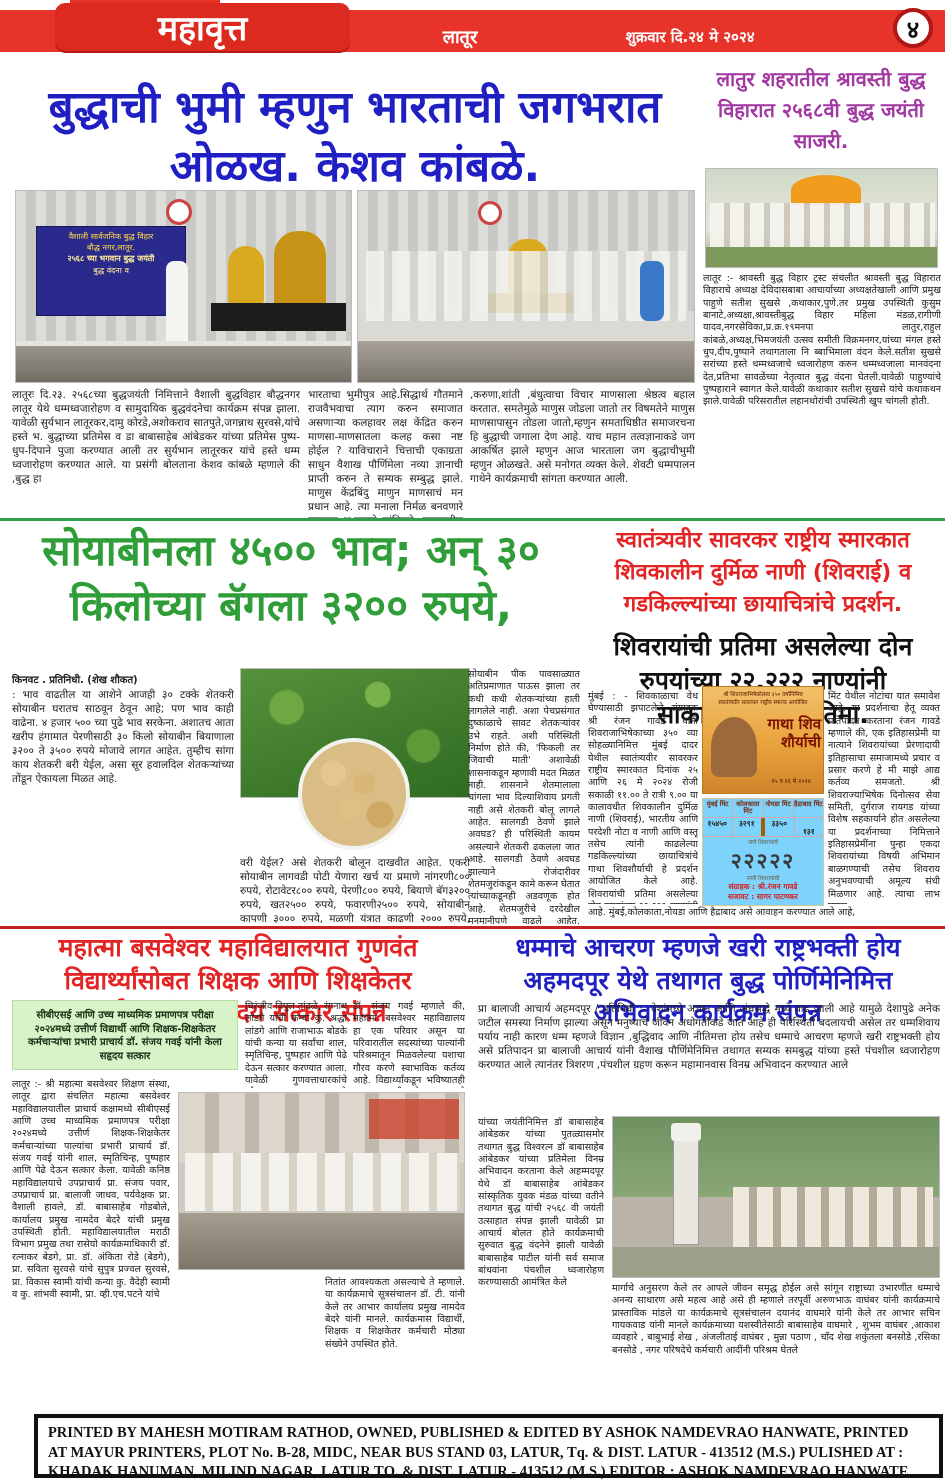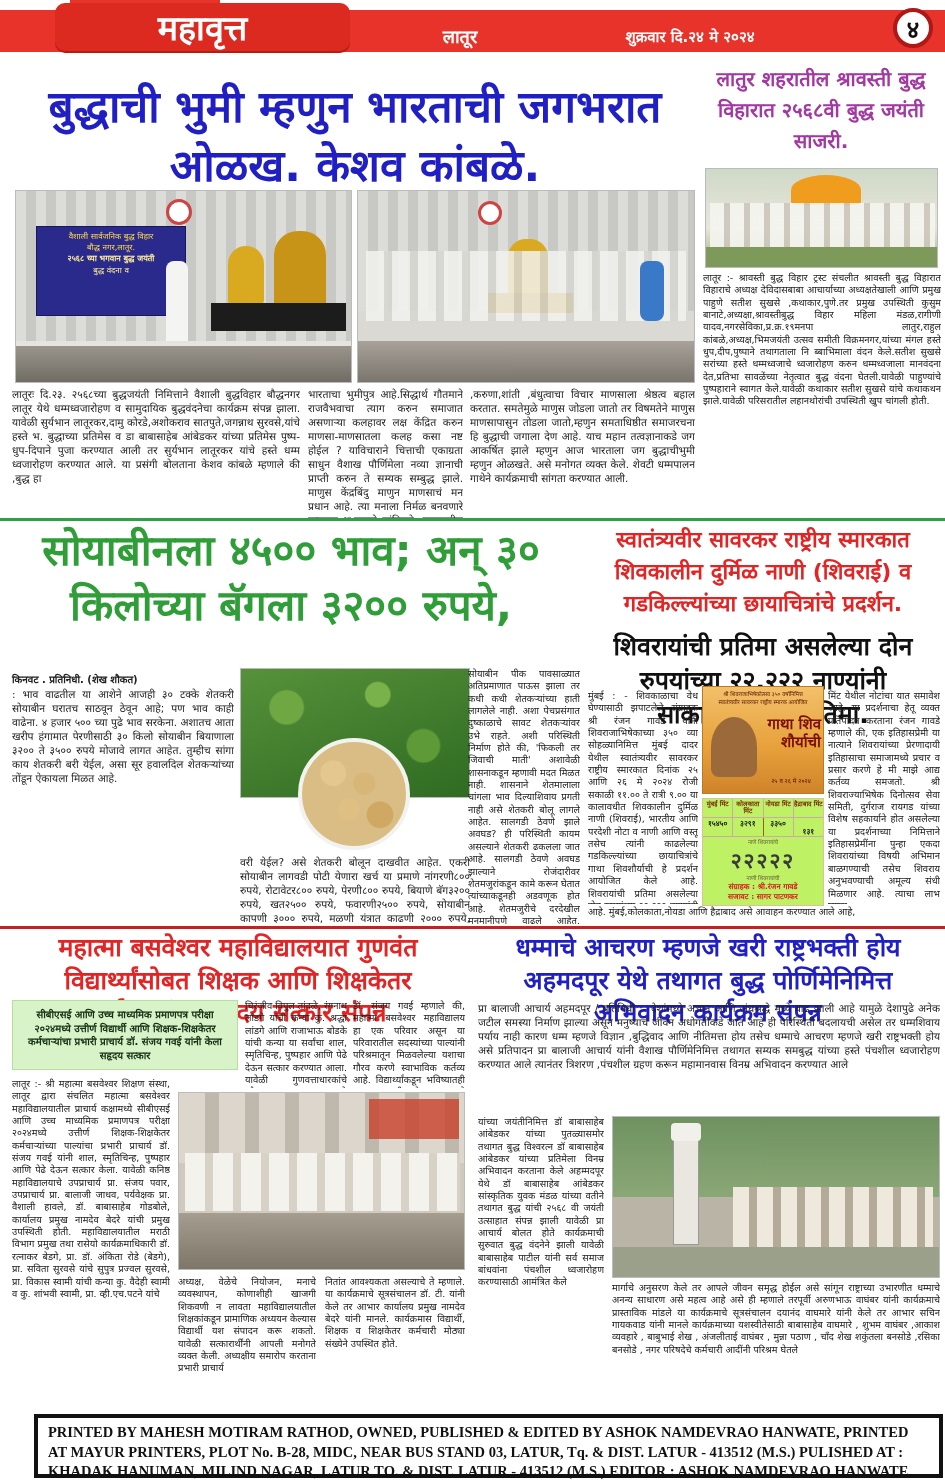--- a/index.html
+++ b/index.html
@@ -18,21 +18,21 @@
   .masthead-box{background:#dd2a20;border-radius:10px;box-shadow:0 2px 0 #b71c14;
         display:flex;align-items:center;justify-content:center;color:#fff;font-weight:bold;}
   .photo{overflow:hidden;border:1px solid #bbb;}
   .rule-green{background:#2ea04a;}
   .rule-red{background:#c42222;}
   .greenbox{background:#d9f3c9;border:1px solid #b5dfa0;font-weight:bold;text-align:center;
         color:#143214;display:flex;align-items:center;justify-content:center;padding:4px 6px;}
   .footerbox{border:4px solid #111;background:#fff;color:#111;
         font-family:"Liberation Serif","DejaVu Serif",serif;font-size:14.5px;line-height:1.35;
         padding:5px 10px;font-weight:bold;margin-left:16px;}
-  .mintbox{background:#bef264;border:1px solid #d8c49a;}
+  .mintbox{background:#7dd3fc;border:1px solid #d8c49a;}
   .mint-h{font-size:6.5px;font-weight:bold;color:#7a2a10;text-align:center;line-height:1.1;}
   .mint-v{font-size:7.5px;font-weight:bold;color:#222;text-align:center;}
   .mint-big{font-size:21px;font-weight:bold;color:#3a3a3a;text-align:center;letter-spacing:2px;}
   .mint-credit{font-size:7.5px;font-weight:bold;color:#d41f1f;text-align:center;line-height:1.25;}
   .poster{background:linear-gradient(180deg,#f2c06a 0%,#e8a23c 55%,#cf832a 100%);
         border:1px solid #b97a20;}
   .curtain{background:repeating-linear-gradient(90deg,#dcdcd8 0 10px,#c8c8c4 10px 20px);}
 </style>
 </head>
 <body>
@@ -128,21 +128,21 @@
 
   <div class="abs mintbox" style="left:702px;top:798px;width:122px;height:108px;">
     <div style="display:flex;border-bottom:1px solid #caa;">
       <div class="mint-h" style="flex:1;border-right:1px solid #caa;padding:2px 0;">मुंबई मिंट</div>
       <div class="mint-h" style="flex:1;border-right:1px solid #caa;padding:2px 0;">कोलकाता मिंट</div>
       <div class="mint-h" style="flex:1;border-right:1px solid #caa;padding:2px 0;">नोयडा मिंट</div>
       <div class="mint-h" style="flex:1;padding:2px 0;">हैद्राबाद मिंट</div>
     </div>
     <div style="display:flex;border-bottom:1px solid #caa;">
       <div class="mint-v" style="flex:1;border-right:1px solid #caa;">१५४५०</div>
-      <div class="mint-v" style="flex:1;border-right:1px solid #a16207;">३२९१</div>
+      <div class="mint-v" style="flex:1;border-right:4px solid #a16207;">३२९१</div>
       <div class="mint-v" style="flex:1;border-right:1px solid #caa;">३३५०</div>
       <div class="mint-v" style="flex:1;margin-top:8px;">१३१</div>
     </div>
     <div style="font-size:5.5px;text-align:center;color:#6a5a3a;margin-top:1px;">नाणे शिवरायांचे</div>
     <div class="mint-big">२२२२२</div>
     <div style="font-size:5.5px;text-align:center;color:#6a5a3a;">नाणी शिवरायांची</div>
     <div class="mint-credit">संग्राहक : श्री.रंजन गावडे</div>
     <div class="mint-credit">सजावट : सागर पाटणकर</div>
   </div>
 
@@ -156,21 +156,20 @@
   <div class="abs col-sm just" style="left:245px;top:1000px;width:102px;height:88px;overflow:hidden;">चिरंजीव विपुल तांदळे, रंगनाथ लांडगे यांची कन्या कु. श्रद्धा लांडगे आणि राजाभाऊ बोडके यांची कन्या या सर्वांचा शाल, स्मृतिचिन्ह, पुष्पहार आणि पेढे देऊन सत्कार करण्यात आला. यावेळी गुणवत्ताधारकांचे कौतुक व्यक्त करताना म्हणाले</div>
   <div class="abs col-sm just" style="left:353px;top:1000px;width:112px;height:88px;overflow:hidden;">डॉ. संजय गवई म्हणाले की, महात्मा बसवेश्वर महाविद्यालय हा एक परिवार असून या परिवारातील सदस्यांच्या पाल्यांनी परिश्रमातून मिळवलेल्या यशाचा गौरव करणे स्वाभाविक कर्तव्य आहे. विद्यार्थ्यांकडून भविष्यातही अशाच यशाची अपेक्षा असल्याचे त्यांनी सांगितले.</div>
   <div class="abs col-sm just" style="left:12px;top:1078px;width:158px;height:328px;overflow:hidden;">लातूर :- श्री महात्मा बसवेश्वर शिक्षण संस्था, लातूर द्वारा संचलित महात्मा बसवेश्वर महाविद्यालयातील प्राचार्य कक्षामध्ये सीबीएसई आणि उच्च माध्यमिक प्रमाणपत्र परीक्षा २०२४मध्ये उत्तीर्ण शिक्षक-शिक्षकेतर कर्मचाऱ्यांच्या पाल्यांचा प्रभारी प्राचार्य डॉ. संजय गवई यांनी शाल, स्मृतिचिन्ह, पुष्पहार आणि पेढे देऊन सत्कार केला. यावेळी कनिष्ठ महाविद्यालयाचे उपप्राचार्य प्रा. संजय पवार, उपप्राचार्य प्रा. बालाजी जाधव, पर्यवेक्षक प्रा. वैशाली हावले, डॉ. बाबासाहेब गोडबोले, कार्यालय प्रमुख नामदेव बेदरे यांची प्रमुख उपस्थिती होती. महाविद्यालयातील मराठी विभाग प्रमुख तथा रासेयो कार्यक्रमाधिकारी डॉ. रत्नाकर बेडगे, प्रा. डॉ. अंकिता रोडे (बेडगे), प्रा. सविता सुरवसे यांचे सुपुत्र प्रज्वल सुरवसे, प्रा. विकास स्वामी यांची कन्या कु. वैदेही स्वामी व कु. शांभवी स्वामी, प्रा. व्ही.एच.पटने यांचे</div>
 
   <div class="abs photo" style="left:178px;top:1092px;width:287px;height:178px;background:#cfc9bf;">
     <div class="abs" style="left:0;top:0;width:287px;height:70px;background:repeating-linear-gradient(90deg,#dcd6cc 0 26px,#bfb8ac 26px 40px);"></div>
     <div class="abs" style="left:190px;top:6px;width:90px;height:40px;background:#c8402a;opacity:.8;"></div>
     <div class="abs" style="left:6px;top:60px;width:275px;height:58px;background:repeating-linear-gradient(90deg,#f4f2ec 0 20px,#d8d2c6 20px 28px);"></div>
     <div class="abs" style="left:0;top:120px;width:287px;height:58px;background:linear-gradient(180deg,#a59d90,#7b7467);"></div>
   </div>
-  <div class="abs col-sm just" style="left:178px;top:1276px;width:138px;height:130px;overflow:hidden;">अध्यक्ष, वेळेचे नियोजन, मनाचे व्यवस्थापन, कोणाशीही खाजगी शिकवणी न लावता महाविद्यालयातील शिक्षकांकडून प्रामाणिक अध्ययन केल्यास विद्यार्थी यश संपादन करू शकतो. यावेळी सत्कारार्थींनी आपली मनोगते व्यक्त केली. अध्यक्षीय समारोप करताना प्रभारी प्राचार्य</div>
   <div class="abs col-sm just" style="left:325px;top:1276px;width:140px;height:130px;overflow:hidden;">नितांत आवश्यकता असल्याचे ते म्हणाले. या कार्यक्रमाचे सूत्रसंचालन डॉ. टी. यांनी केले तर आभार कार्यालय प्रमुख नामदेव बेदरे यांनी मानले. कार्यक्रमास विद्यार्थी, शिक्षक व शिक्षकेतर कर्मचारी मोठ्या संख्येने उपस्थित होते.</div>
 
   <div class="abs" style="left:470px;top:930px;width:6px;height:476px;background:#fff;"></div>
   <div class="abs hl-blue" style="left:478px;top:932px;width:460px;height:64px;font-size:25px;line-height:1.3;">धम्माचे आचरण म्हणजे खरी राष्ट्रभक्ती होय अहमदपूर येथे तथागत बुद्ध पोर्णिमेनिमित्त अभिवादन कार्यक्रम संपन्न</div>
   <div class="abs col just" style="left:478px;top:1002px;width:462px;height:112px;overflow:hidden;">प्रा बालाजी आचार्य अहमदपूर / प्रतिनिधी :- देशांमध्ये अज्ञान आणि अंधश्रद्धे मध्ये वाढ झाली आहे यामुळे देशापुढे अनेक जटील समस्या निर्माण झाल्या असून मनुष्याचे जीवन अधोगतीकडे जात आहे ही परिस्थिती बदलायची असेल तर धम्मशिवाय पर्याय नाही कारण धम्म म्हणजे विज्ञान ,बुद्धिवाद आणि नीतिमत्ता होय तसेच धम्माचे आचरण म्हणजे खरी राष्ट्रभक्ती होय असे प्रतिपादन प्रा बालाजी आचार्य यांनी वैशाख पौर्णिमेनिमित्त तथागत सम्यक समबुद्ध यांच्या हस्ते पंचशील ध्वजारोहण करण्यात आले त्यानंतर त्रिशरण ,पंचशील ग्रहण करून महामानवास विनम्र अभिवादन करण्यात आले</div>
   <div class="abs col-sm just" style="left:478px;top:1116px;width:126px;height:290px;overflow:hidden;">यांच्या जयंतीनिमित्त डॉ बाबासाहेब आंबेडकर यांच्या पुतळ्यासमोर तथागत बुद्ध विश्वरत्न डॉ बाबासाहेब आंबेडकर यांच्या प्रतिमेला विनम्र अभिवादन करताना केले अहम्मदपूर येथे डॉ बाबासाहेब आंबेडकर सांस्कृतिक युवक मंडळ यांच्या वतीने तथागत बुद्ध यांची २५६८ वी जयंती उत्साहात संपन्न झाली यावेळी प्रा आचार्य बोलत होते कार्यक्रमाची सुरुवात बुद्ध वंदनेने झाली यावेळी बाबासाहेब पाटील यांनी सर्व समाज बांधवांना पंचशील ध्वजारोहण करण्यासाठी आमंत्रित केले</div>
 
   <div class="abs photo" style="left:612px;top:1116px;width:328px;height:162px;background:#b9b4a6;">
     <div class="abs" style="left:0;top:0;width:328px;height:80px;background:linear-gradient(180deg,#6f9160,#8aa876);"></div>
     <div class="abs" style="left:60px;top:18px;width:26px;height:110px;background:#e9e7e0;border:1px solid #999;"></div>

